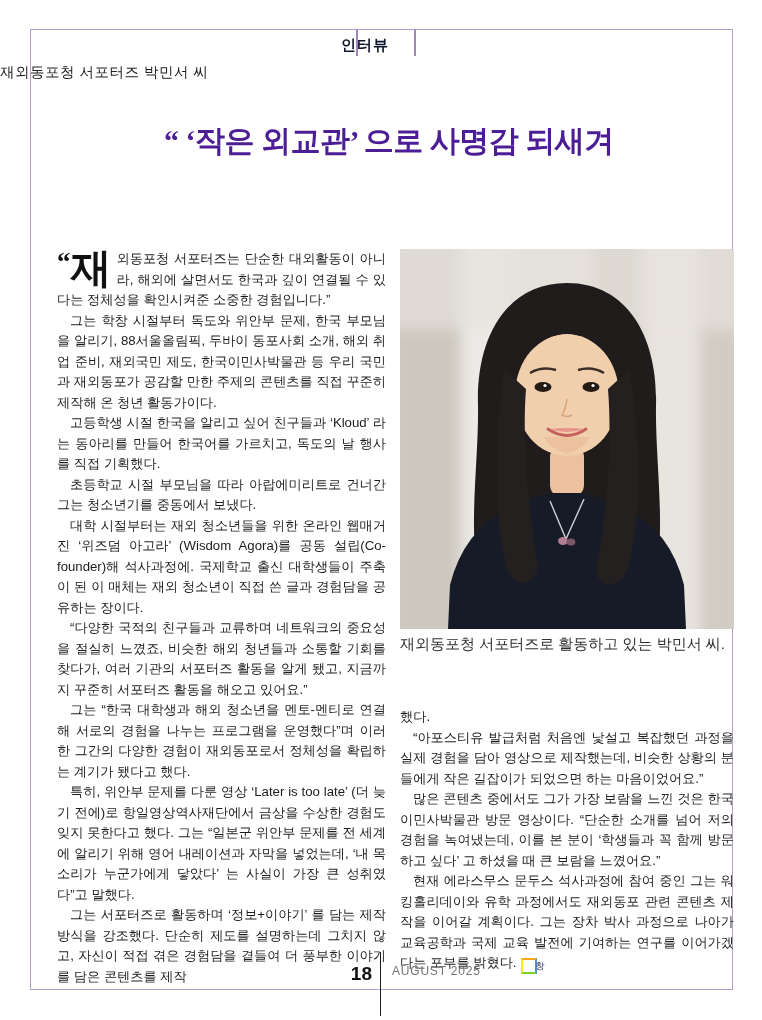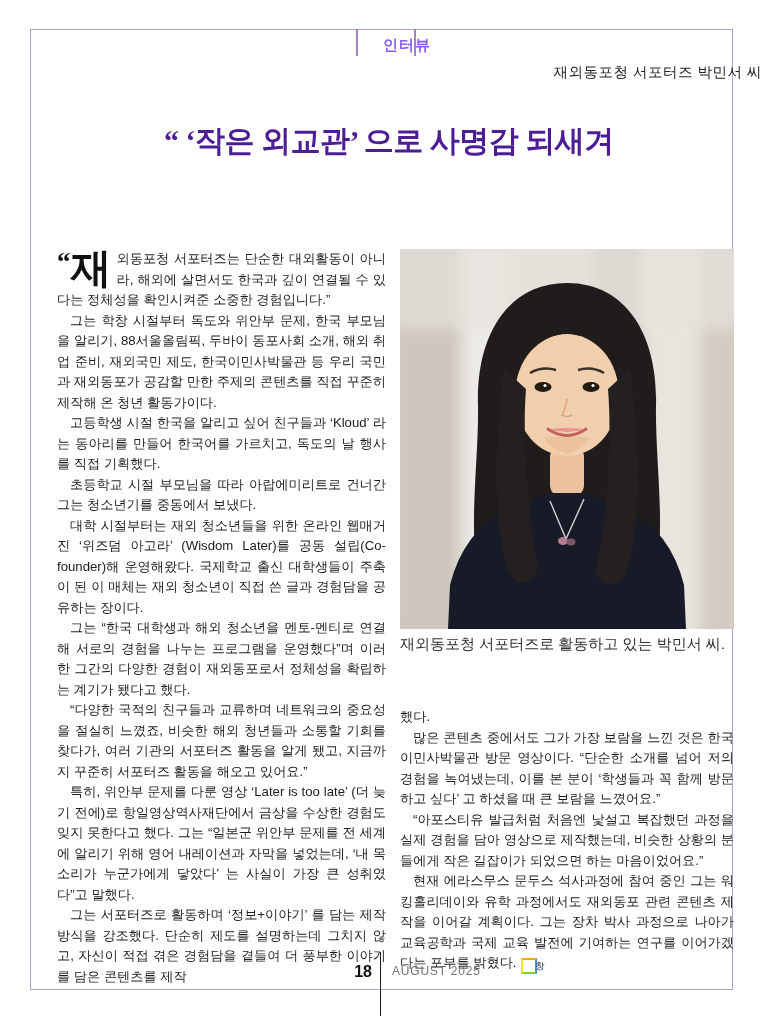--- a/index.html
+++ b/index.html
@@ -3,23 +3,23 @@
 <meta charset="utf-8">
 <style>
   html,body{margin:0;padding:0;background:#ffffff;}
   .page{position:relative;width:762px;height:1020px;background:#fff;overflow:hidden;
         font-family:"Liberation Sans","DejaVu Sans",sans-serif;color:#1c1c1c;}
   .frame{position:absolute;left:30px;top:29px;width:703px;height:961px;
          border:1.5px solid #b29dcb;box-sizing:border-box;}
   
   .tab-bar{position:absolute;top:29px;width:1.5px;height:27px;background:#9e85bd;}
   .tab-bar.l{left:356px}.tab-bar.r{left:414px}
-  .section-label{position:absolute;top:36px;left:341px;width:90px;text-align:right;
-                 font-size:15px;font-weight:bold;color:#8b5cf6;letter-spacing:1px;}
-  .subtitle{position:absolute;top:63px;left:0;width:762px;text-align:right;
+  .section-label{position:absolute;top:36px;left:341px;width:90px;text-align:left;
+                 font-size:15px;font-weight:bold;color:#0f172a;letter-spacing:1px;}
+  .subtitle{position:absolute;top:63px;left:0;width:762px;text-align:left;
             font-size:14.5px;color:#222;letter-spacing:0.5px;}
   .main-title{position:absolute;top:120px;left:8px;width:762px;text-align:center;
               font-family:Liberation Serif, serif;font-weight:bold;
               color:#4c1d95;font-size:30px;line-height:42px;letter-spacing:-0.5px;}
   
   .col{position:absolute;top:249px;}
   .col-left{left:57px;width:329px;}
   .col-right{left:400px;width:334px;}
   p.body{margin:0;font-size:13.2px;line-height:20.5px;text-align:justify;color:#1c1c1c;}
   p.ind{text-indent:13px;}
@@ -34,21 +34,21 @@
   .rtext{margin-top:56px;}
   
   .endmark{display:inline-block;width:12px;height:12px;margin-left:4px;
            border-top:2px solid #f5a623;border-right:2px solid #4a90d9;
            border-bottom:2px solid #7ed321;border-left:2px solid #f8e71c;
            font-size:9px;line-height:12px;text-align:center;color:#2a2a4a;
            vertical-align:-2px;background:#fff;}
   
   .footer-vline{position:absolute;left:380px;top:952px;width:1.3px;height:64px;background:#1a1a1a;}
   .footer-num{position:absolute;top:963px;left:320px;width:52px;text-align:right;
-              font-size:16px;font-weight:bold;color:#111;}
+              font-size:19px;font-weight:bold;color:#111;}
   .footer-issue{position:absolute;top:964px;left:392px;font-size:12px;color:#737373;
                 letter-spacing:0.8px;}
 </style>
 </head>
 <body>
 
 <div class="page">
 
   <div class="frame"></div>
 
@@ -61,23 +61,23 @@
     <div>“ ‘작은 외교관’ 으로 사명감 되새겨</div>
   </div>
 
   <div class="col col-left">
     <p class="body">
       <span class="dcwrap"><span class="lead-quote">“</span><span class="dropchar">재</span></span><span>외동포청 서포터즈는 단순한 대외활동이 아니라, 해외에 살면서도 한국과 깊이 연결될 수 있다는 정체성을 확인시켜준 소중한 경험입니다.”</span>
     </p>
     <p class="body ind">그는 학창 시절부터 독도와 위안부 문제, 한국 부모님을 알리기, 88서울올림픽, 두바이 동포사회 소개, 해외 취업 준비, 재외국민 제도, 한국이민사박물관 등 우리 국민과 재외동포가 공감할 만한 주제의 콘텐츠를 직접 꾸준히 제작해 온 청년 활동가이다.</p>
     <p class="body ind">고등학생 시절 한국을 알리고 싶어 친구들과 ‘Kloud’ 라는 동아리를 만들어 한국어를 가르치고, 독도의 날 행사를 직접 기획했다.</p>
     <p class="body ind">초등학교 시절 부모님을 따라 아랍에미리트로 건너간 그는 청소년기를 중동에서 보냈다.</p>
-    <p class="body ind">대학 시절부터는 재외 청소년들을 위한 온라인 웹매거진 ‘위즈덤 아고라’ (Wisdom Later)를 공동 설립(Co-founder)해 운영해왔다. 국제학교 출신 대학생들이 주축이 된 이 매체는 재외 청소년이 직접 쓴 글과 경험담을 공유하는 장이다.</p>
+    <p class="body ind">대학 시절부터는 재외 청소년들을 위한 온라인 웹매거진 ‘위즈덤 아고라’ (Wisdom Agora)를 공동 설립(Co-founder)해 석사과정에. 국제학교 출신 대학생들이 주축이 된 이 매체는 재외 청소년이 직접 쓴 글과 경험담을 공유하는 장이다.</p>
+    <p class="body ind">“다양한 국적의 친구들과 교류하며 네트워크의 중요성을 절실히 느꼈죠, 비슷한 해외 청년들과 소통할 기회를 찾다가, 여러 기관의 서포터즈 활동을 알게 됐고, 지금까지 꾸준히 서포터즈 활동을 해오고 있어요.”</p>
     <p class="body ind">그는 “한국 대학생과 해외 청소년을 멘토-멘티로 연결해 서로의 경험을 나누는 프로그램을 운영했다”며 이러한 그간의 다양한 경험이 재외동포로서 정체성을 확립하는 계기가 됐다고 했다.</p>
-    <p class="body ind">“다양한 국적의 친구들과 교류하며 네트워크의 중요성을 절실히 느꼈죠, 비슷한 해외 청년들과 소통할 기회를 찾다가, 여러 기관의 서포터즈 활동을 알게 됐고, 지금까지 꾸준히 서포터즈 활동을 해오고 있어요.”</p>
     <p class="body ind">특히, 위안부 문제를 다룬 영상 ‘Later is too late’ (더 늦기 전에)로 항일영상역사재단에서 금상을 수상한 경험도 잊지 못한다고 했다. 그는 “일본군 위안부 문제를 전 세계에 알리기 위해 영어 내레이션과 자막을 넣었는데, ‘내 목소리가 누군가에게 닿았다’ 는 사실이 가장 큰 성취였다”고 말했다.</p>
     <p class="body ind">그는 서포터즈로 활동하며 ‘정보+이야기’ 를 담는 제작 방식을 강조했다. 단순히 제도를 설명하는데 그치지 않고, 자신이 적접 겪은 경험담을 곁들여 더 풍부한 이야기를 담은 콘텐츠를 제작</p>
   </div>
 
   <div class="col col-right">
     <svg class="photo" viewBox="0 0 334 380" xmlns="http://www.w3.org/2000/svg">
       <defs>
         <filter id="blurbg" x="-10%" y="-10%" width="120%" height="120%">
             <feGaussianBlur stdDeviation="7"></feGaussianBlur>
           </filter>
@@ -118,22 +118,22 @@
 
       <path d="M167,40 Q102,46 104,140 Q114,92 167,84 Q220,92 230,140 Q232,46 167,40 Z" fill="#1f1c1b"></path>
 
       <path d="M104,120 C96,180 92,260 106,316 C112,338 134,340 138,318 C128,260 122,190 126,140 Z" fill="#242020"></path>
       <path d="M230,120 C238,180 244,262 228,318 C222,340 198,342 196,320 C208,262 212,190 208,140 Z" fill="#242020"></path>
     </svg>
     <p class="caption">재외동포청 서포터즈로 활동하고 있는 박민서 씨.</p>
 
     <div class="rtext">
       <p class="body">했다.</p>
+      <p class="body ind">“아포스티유 발급처럼 처음엔 낯설고 복잡했던 과정을 실제 경험을 담아 영상으로 제작했는데, 비슷한 상황의 분들에게 작은 길잡이가 되었으면 하는 마음이었어요.”</p>
       <p class="body ind">많은 콘텐츠 중에서도 그가 가장 보람을 느낀 것은 한국이민사박물관 방문 영상이다. “단순한 소개를 넘어 저의 경험을 녹여냈는데, 이를 본 분이 ‘학생들과 꼭 함께 방문하고 싶다’ 고 하셨을 때 큰 보람을 느꼈어요.”</p>
-      <p class="body ind">“아포스티유 발급처럼 처음엔 낯설고 복잡했던 과정을 실제 경험을 담아 영상으로 제작했는데, 비슷한 상황의 분들에게 작은 길잡이가 되었으면 하는 마음이었어요.”</p>
       <p class="body ind"><span>현재 에라스무스 문두스 석사과정에 참여 중인 그는 워킹홀리데이와 유학 과정에서도 재외동포 관련 콘텐츠 제작을 이어갈 계획이다. 그는 장차 박사 과정으로 나아가 교육공학과 국제 교육 발전에 기여하는 연구를 이어가겠다는 포부를 밝혔다.</span><span class="endmark"><span>창</span></span></p>
     </div>
   </div>
 
   <div class="footer-vline"></div>
   <div class="footer-num">18</div>
   <div class="footer-issue">AUGUST 2025</div>
 
 </div>
 

